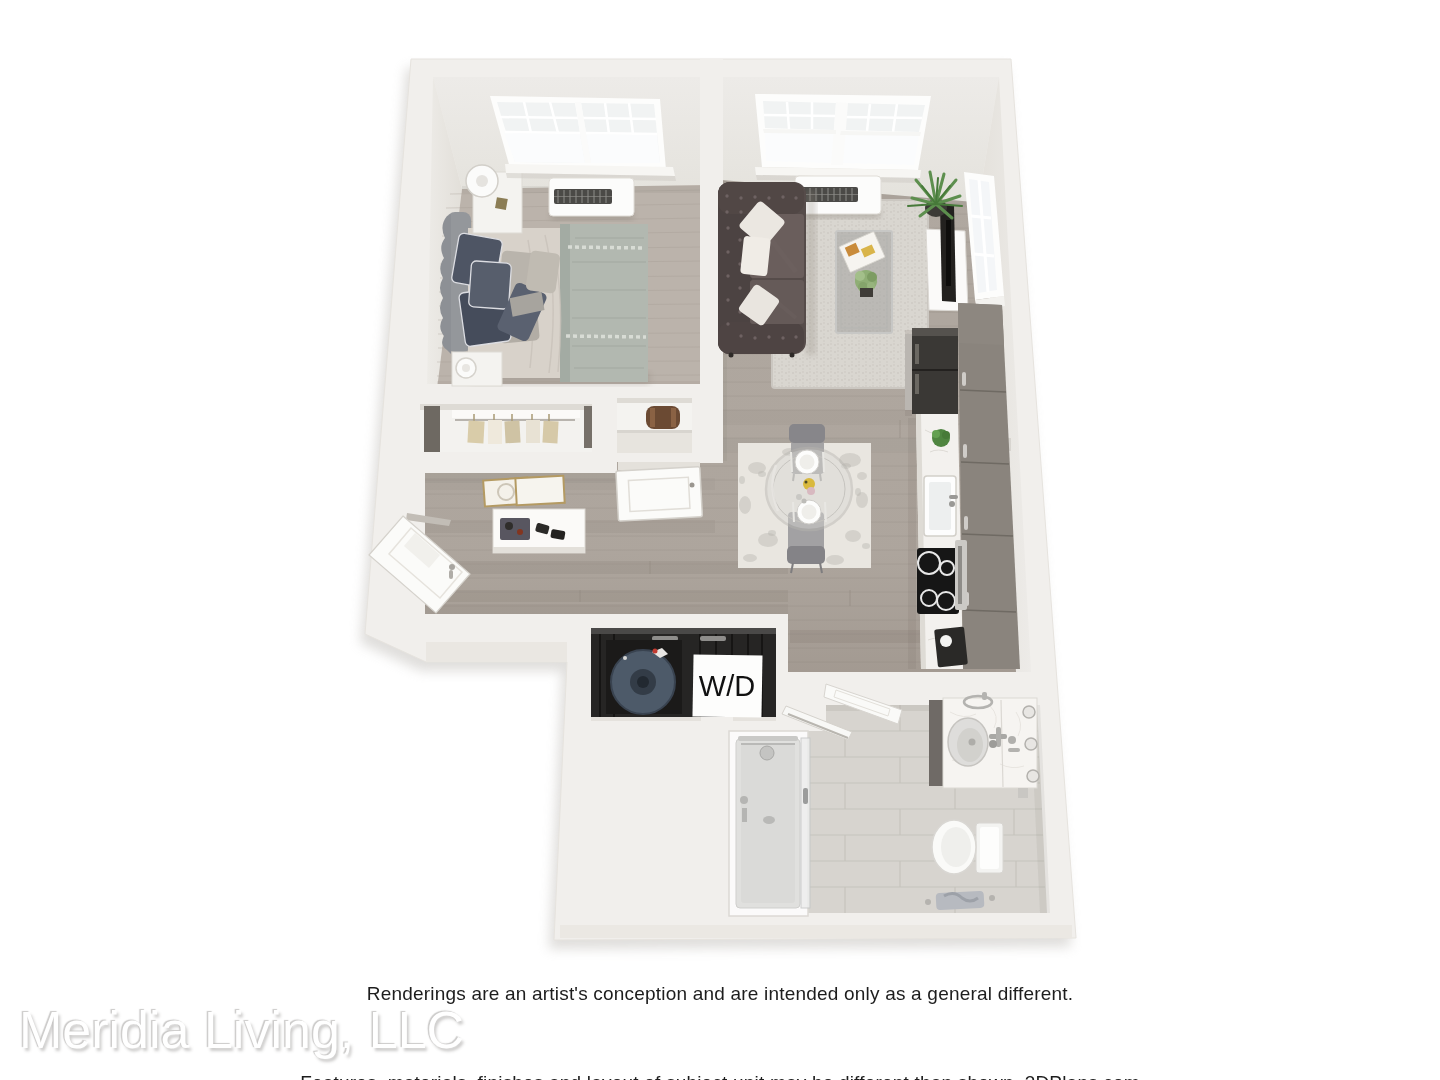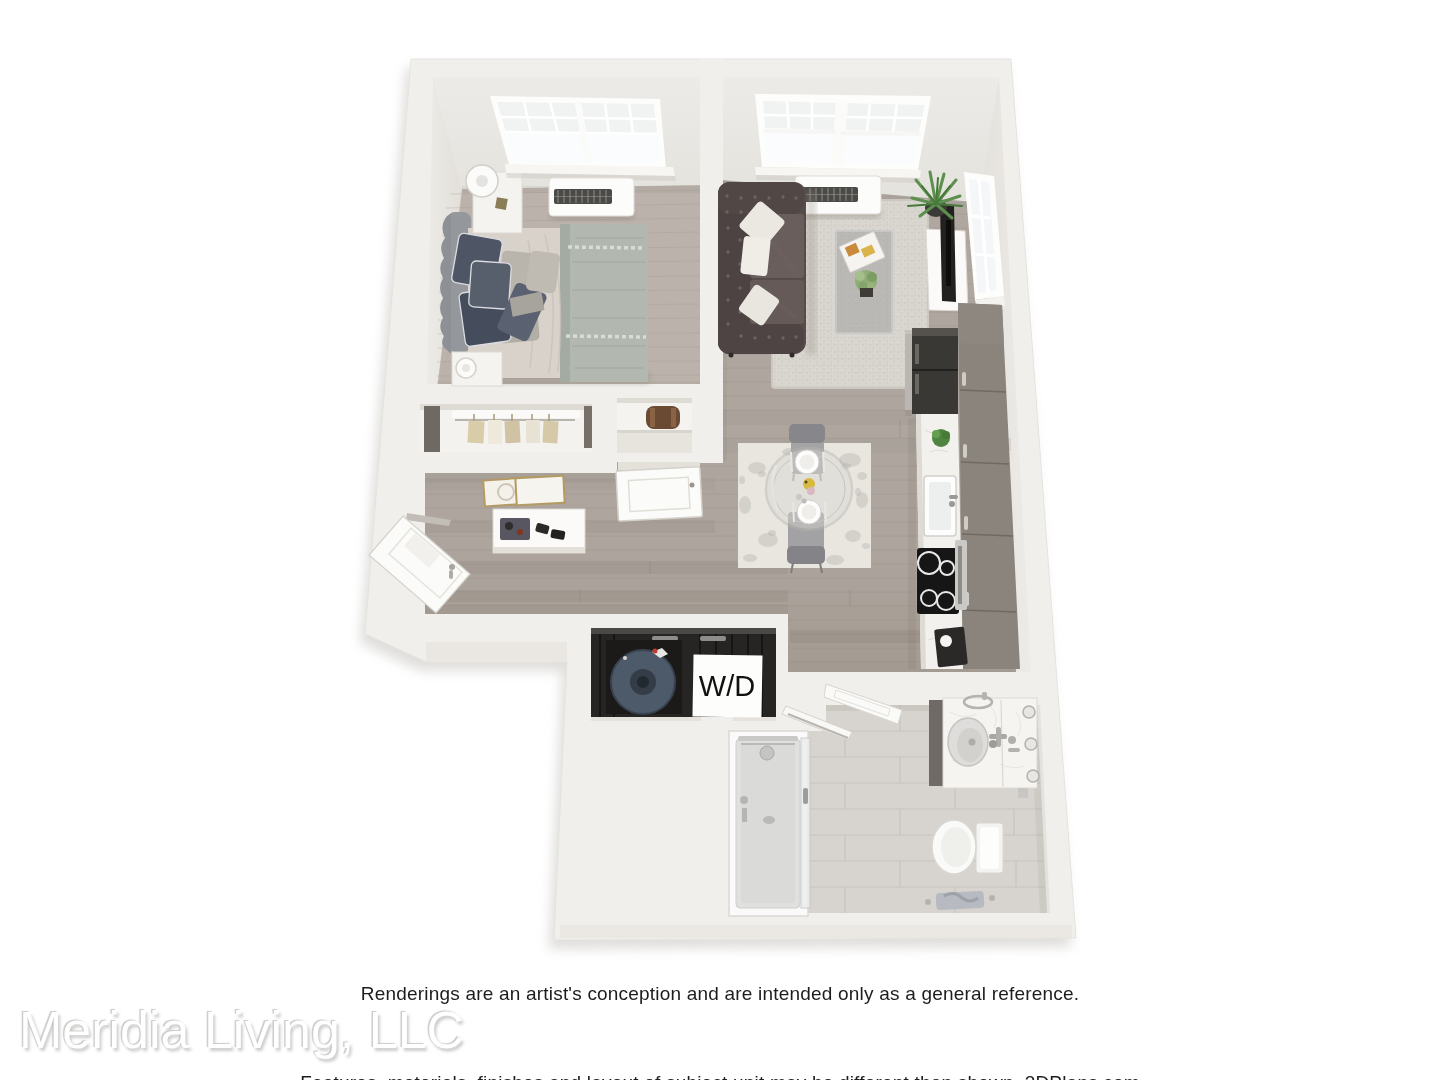--- a/index.html
+++ b/index.html
@@ -713,17 +713,17 @@
 
 <g>
 <rect x="936" y="892" width="48" height="17" rx="4" fill="#b7bac0" transform="rotate(-3 960 900)"></rect>
 <path d="M944,896 q10,-6 18,2 q8,6 16,0" stroke="#9da1a8" stroke-width="3" fill="none"></path>
 <circle cx="928" cy="902" r="3" fill="#b5b3af"></circle>
 <circle cx="992" cy="898" r="3" fill="#b5b3af"></circle>
 </g>
 
 </svg>
 
-<div class="disc" style="top:983px;">Renderings are an artist's conception and are intended only as a general reference.</div>
+<div class="disc" style="top:983px;">Renderings are an artist's conception and are intended only as a general different.</div>
 <div class="disc" style="top:1072px;">Features, materials, finishes and layout of subject unit may be different than shown. 3DPlans.com</div>
 
 <div class="wm">Meridia Living, LLC</div>
 </div>
 
 </body></html>

